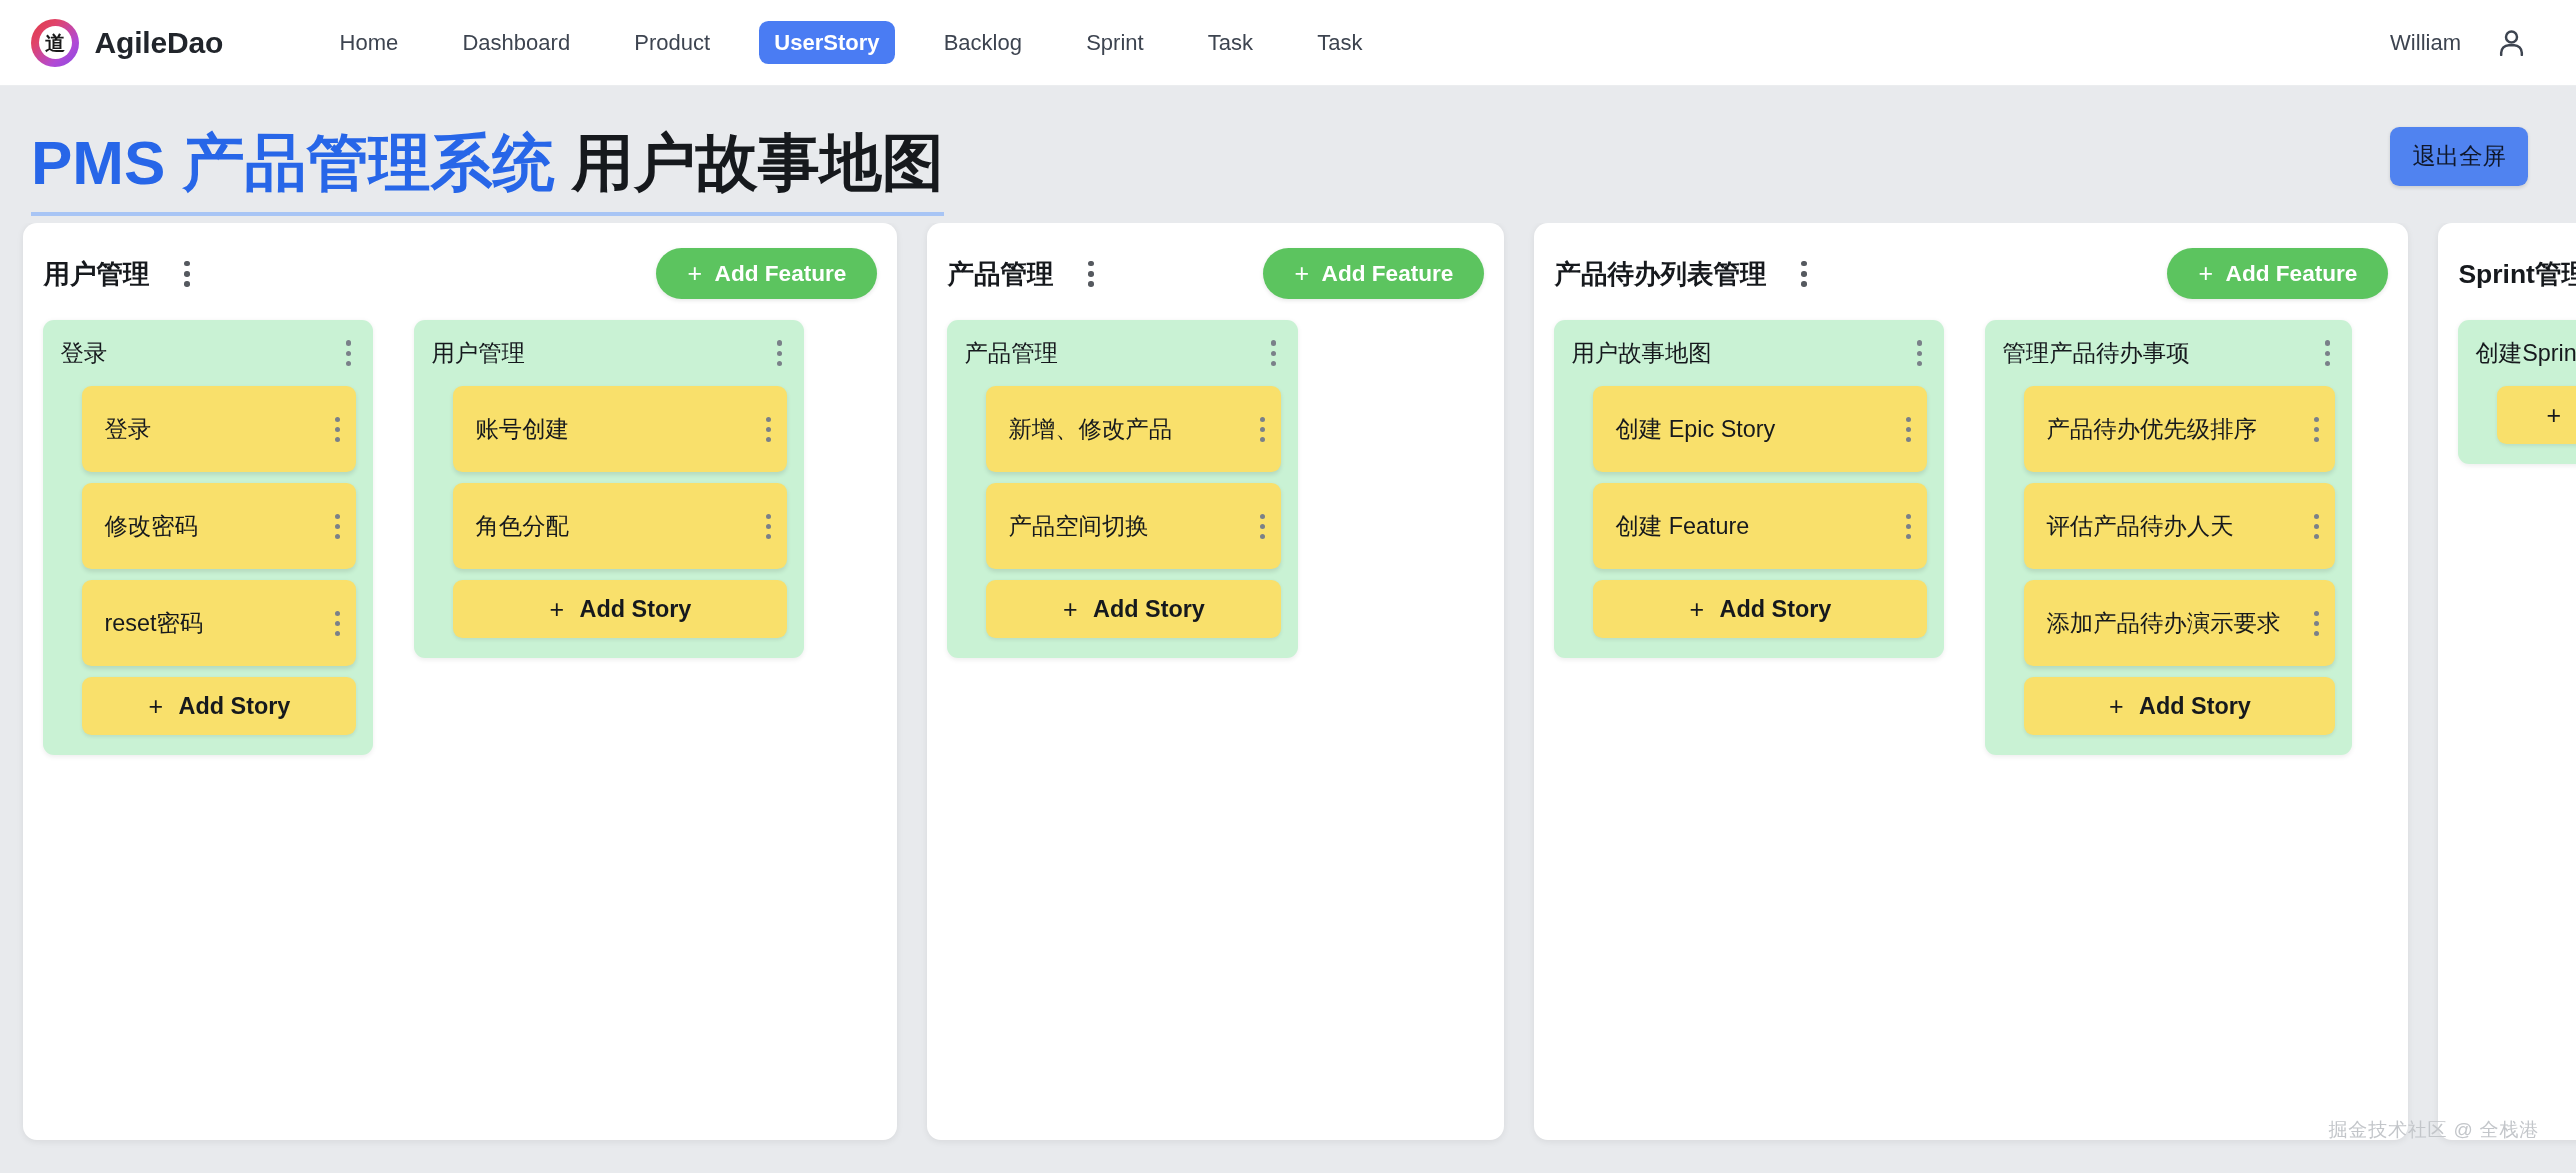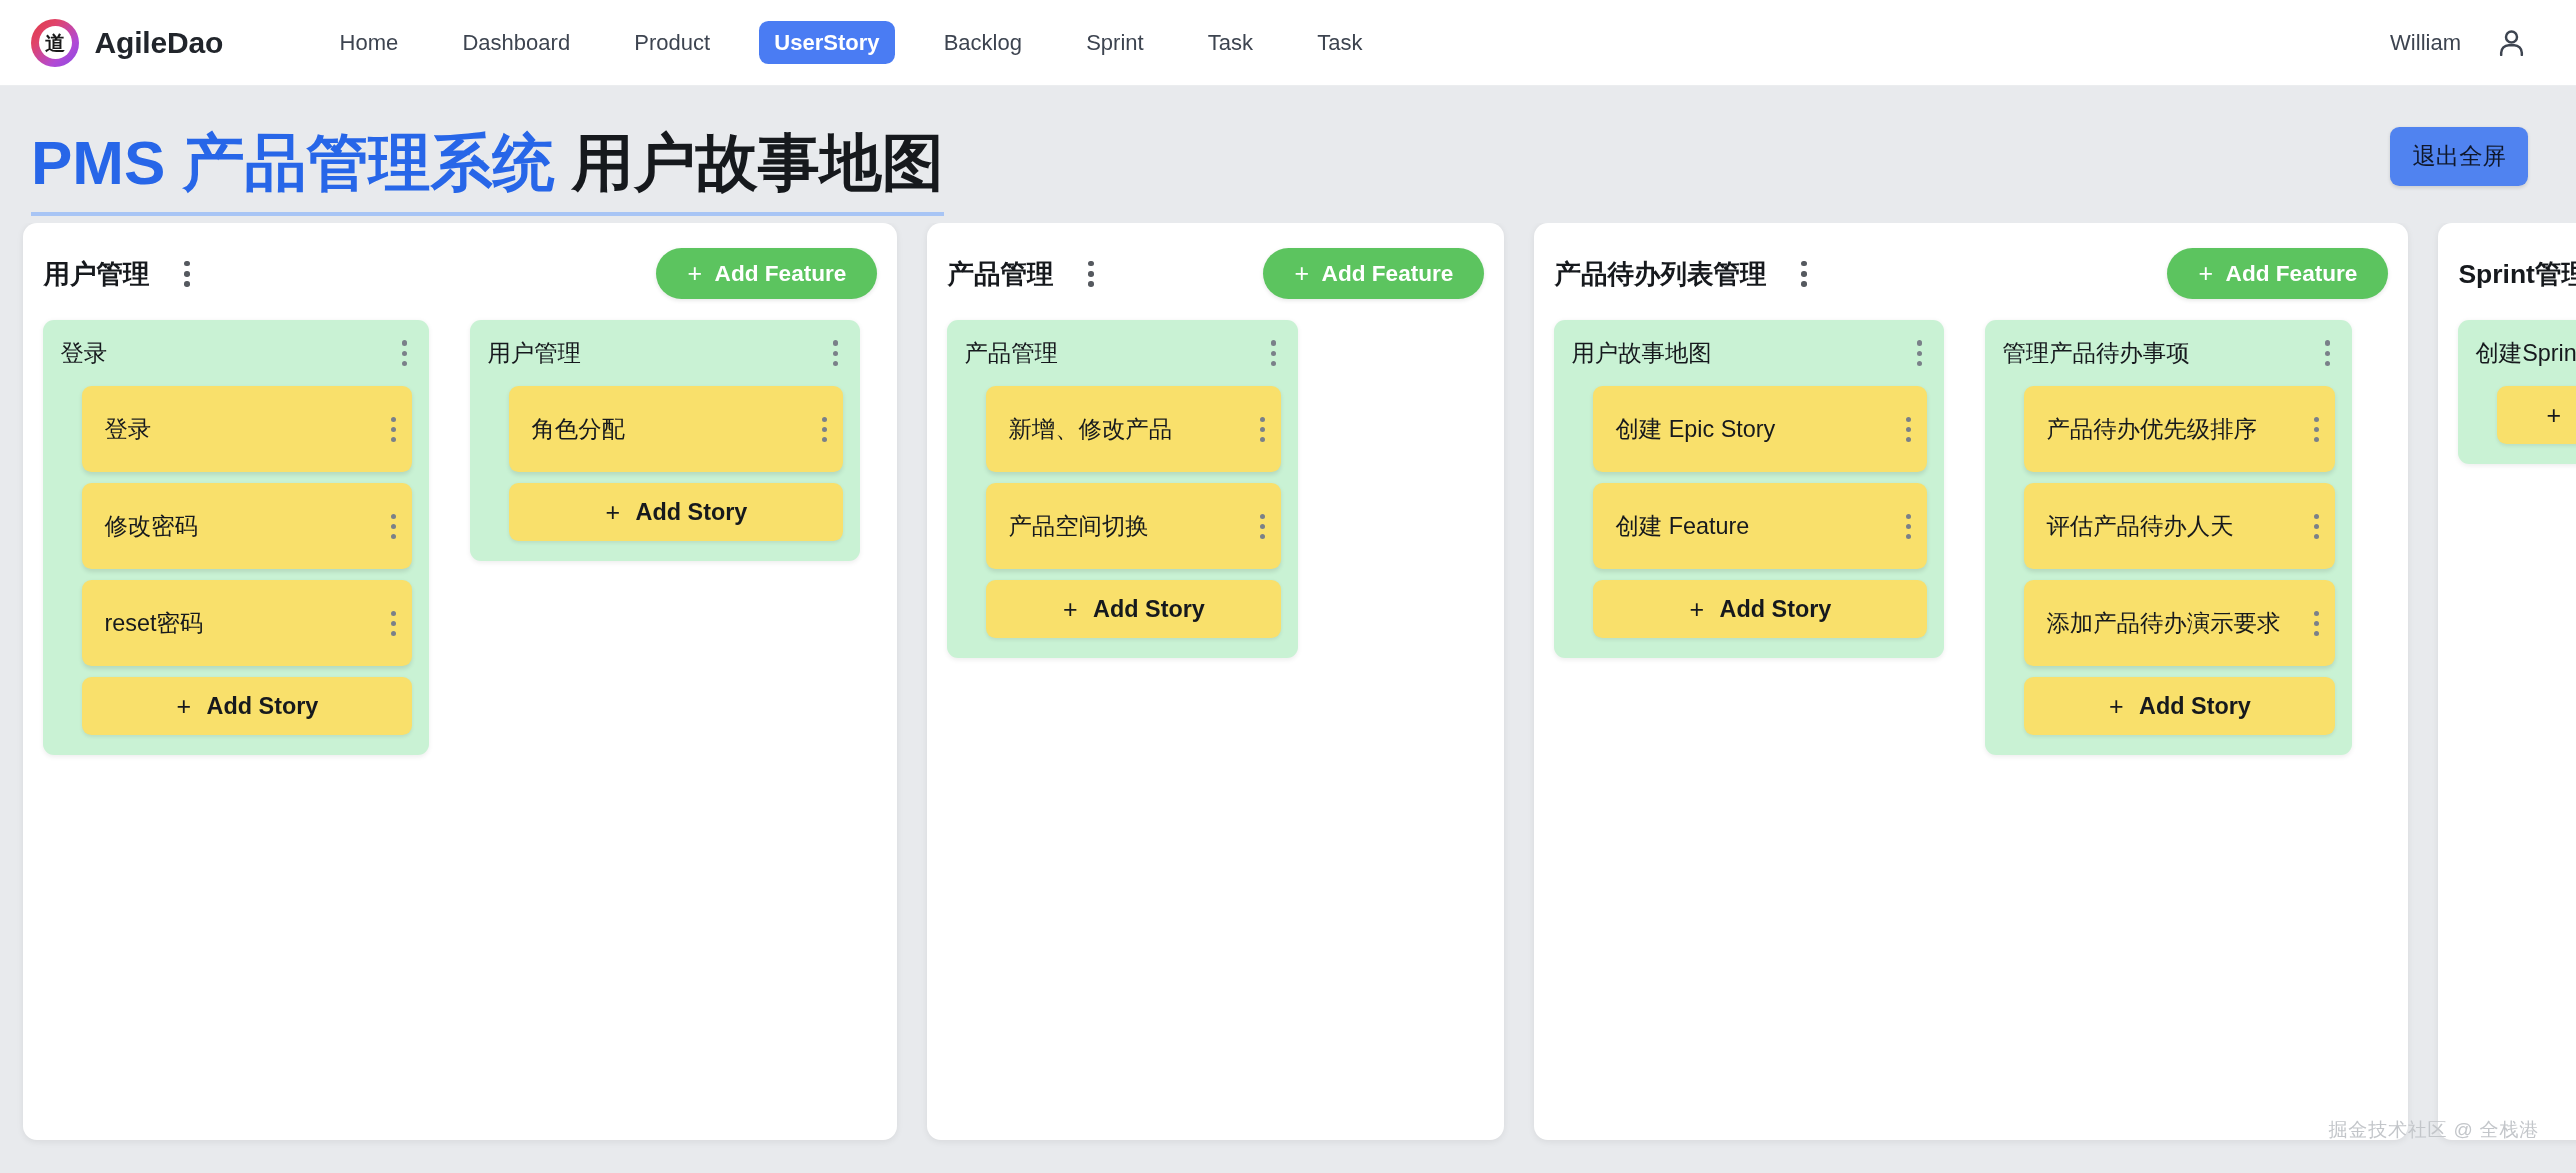--- a/index.html
+++ b/index.html
@@ -221,21 +221,21 @@
           <i></i>
           <i></i>
           <i></i>
         </div>
         <button class="add-feature-btn">
           <span class="plus">+</span>
           <span>Add Feature</span>
         </button>
       </div>
       <div class="feature-row">
-        <div class="feature-card" style="width: 386px;">
+        <div class="feature-card" style="width: 330px;">
           <div class="feature-head">
             <div class="feature-title">登录</div>
             <div class="dots">
               <i></i>
               <i></i>
               <i></i>
             </div>
           </div>
           <div class="story-list">
             <div class="story-card">
@@ -271,20 +271,28 @@
         <div class="feature-card" style="width: 390px;">
           <div class="feature-head">
             <div class="feature-title">用户管理</div>
             <div class="dots">
               <i></i>
               <i></i>
               <i></i>
             </div>
           </div>
           <div class="story-list">
+            <div class="story-card">
+              <div class="story-text">账号创建</div>
+              <div class="dots">
+                <i></i>
+                <i></i>
+                <i></i>
+              </div>
+            </div>
             <div class="story-card">
               <div class="story-text">角色分配</div>
               <div class="dots">
                 <i></i>
                 <i></i>
                 <i></i>
               </div>
             </div>
             <button class="add-story-btn">
               <span class="plus">+</span>

